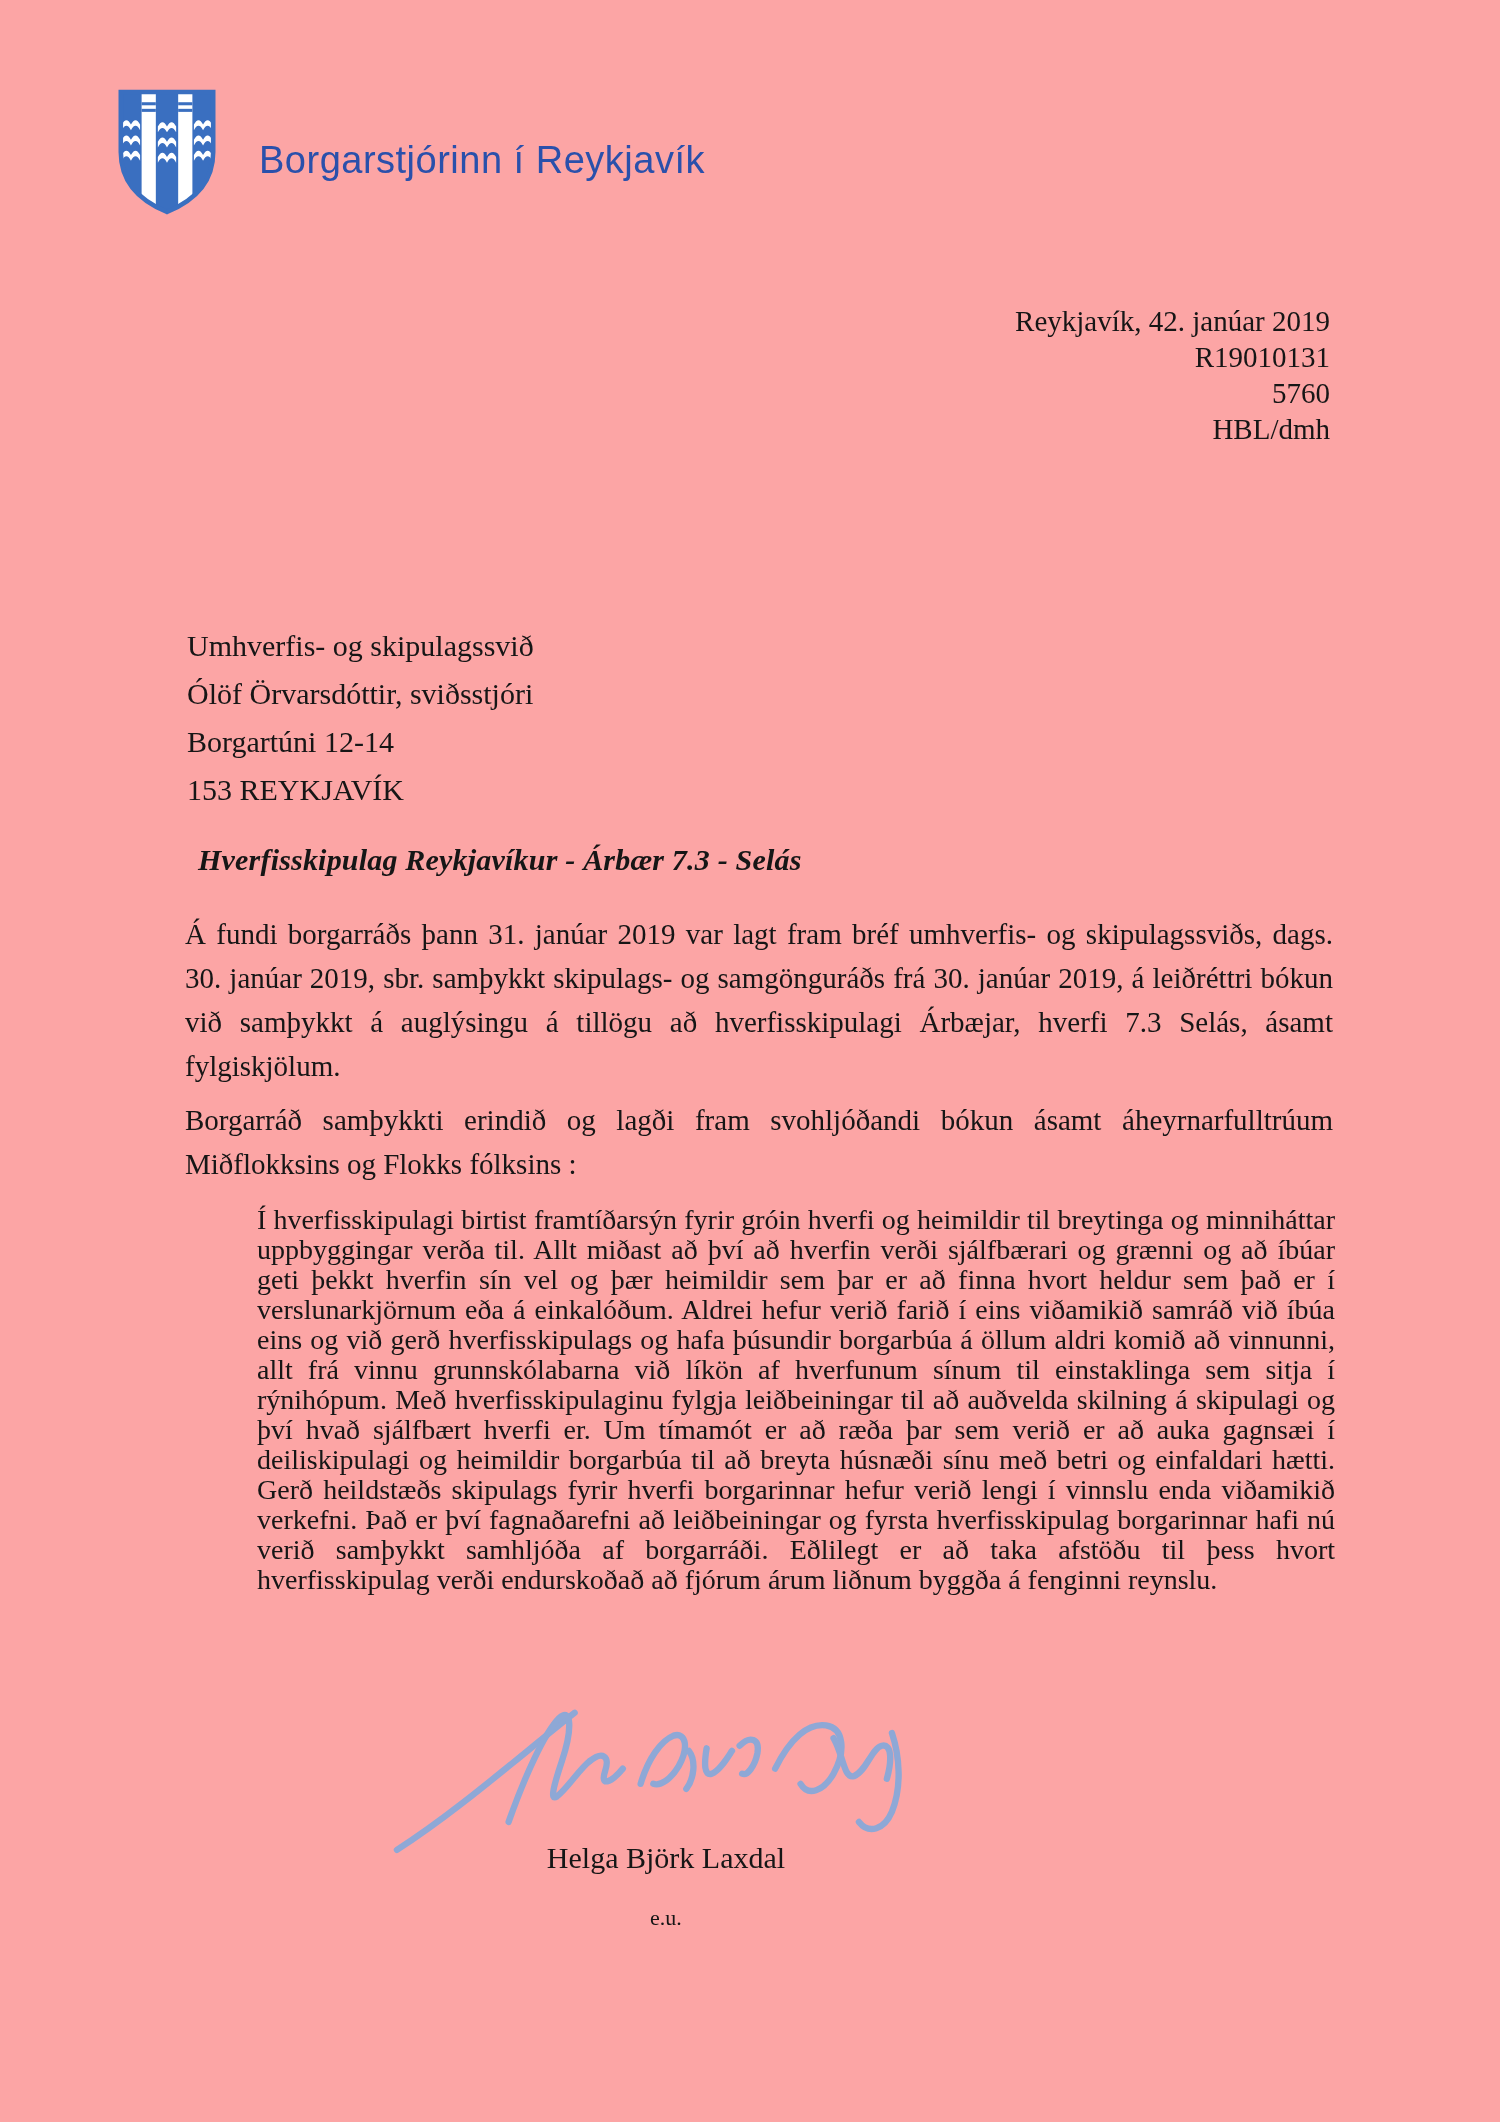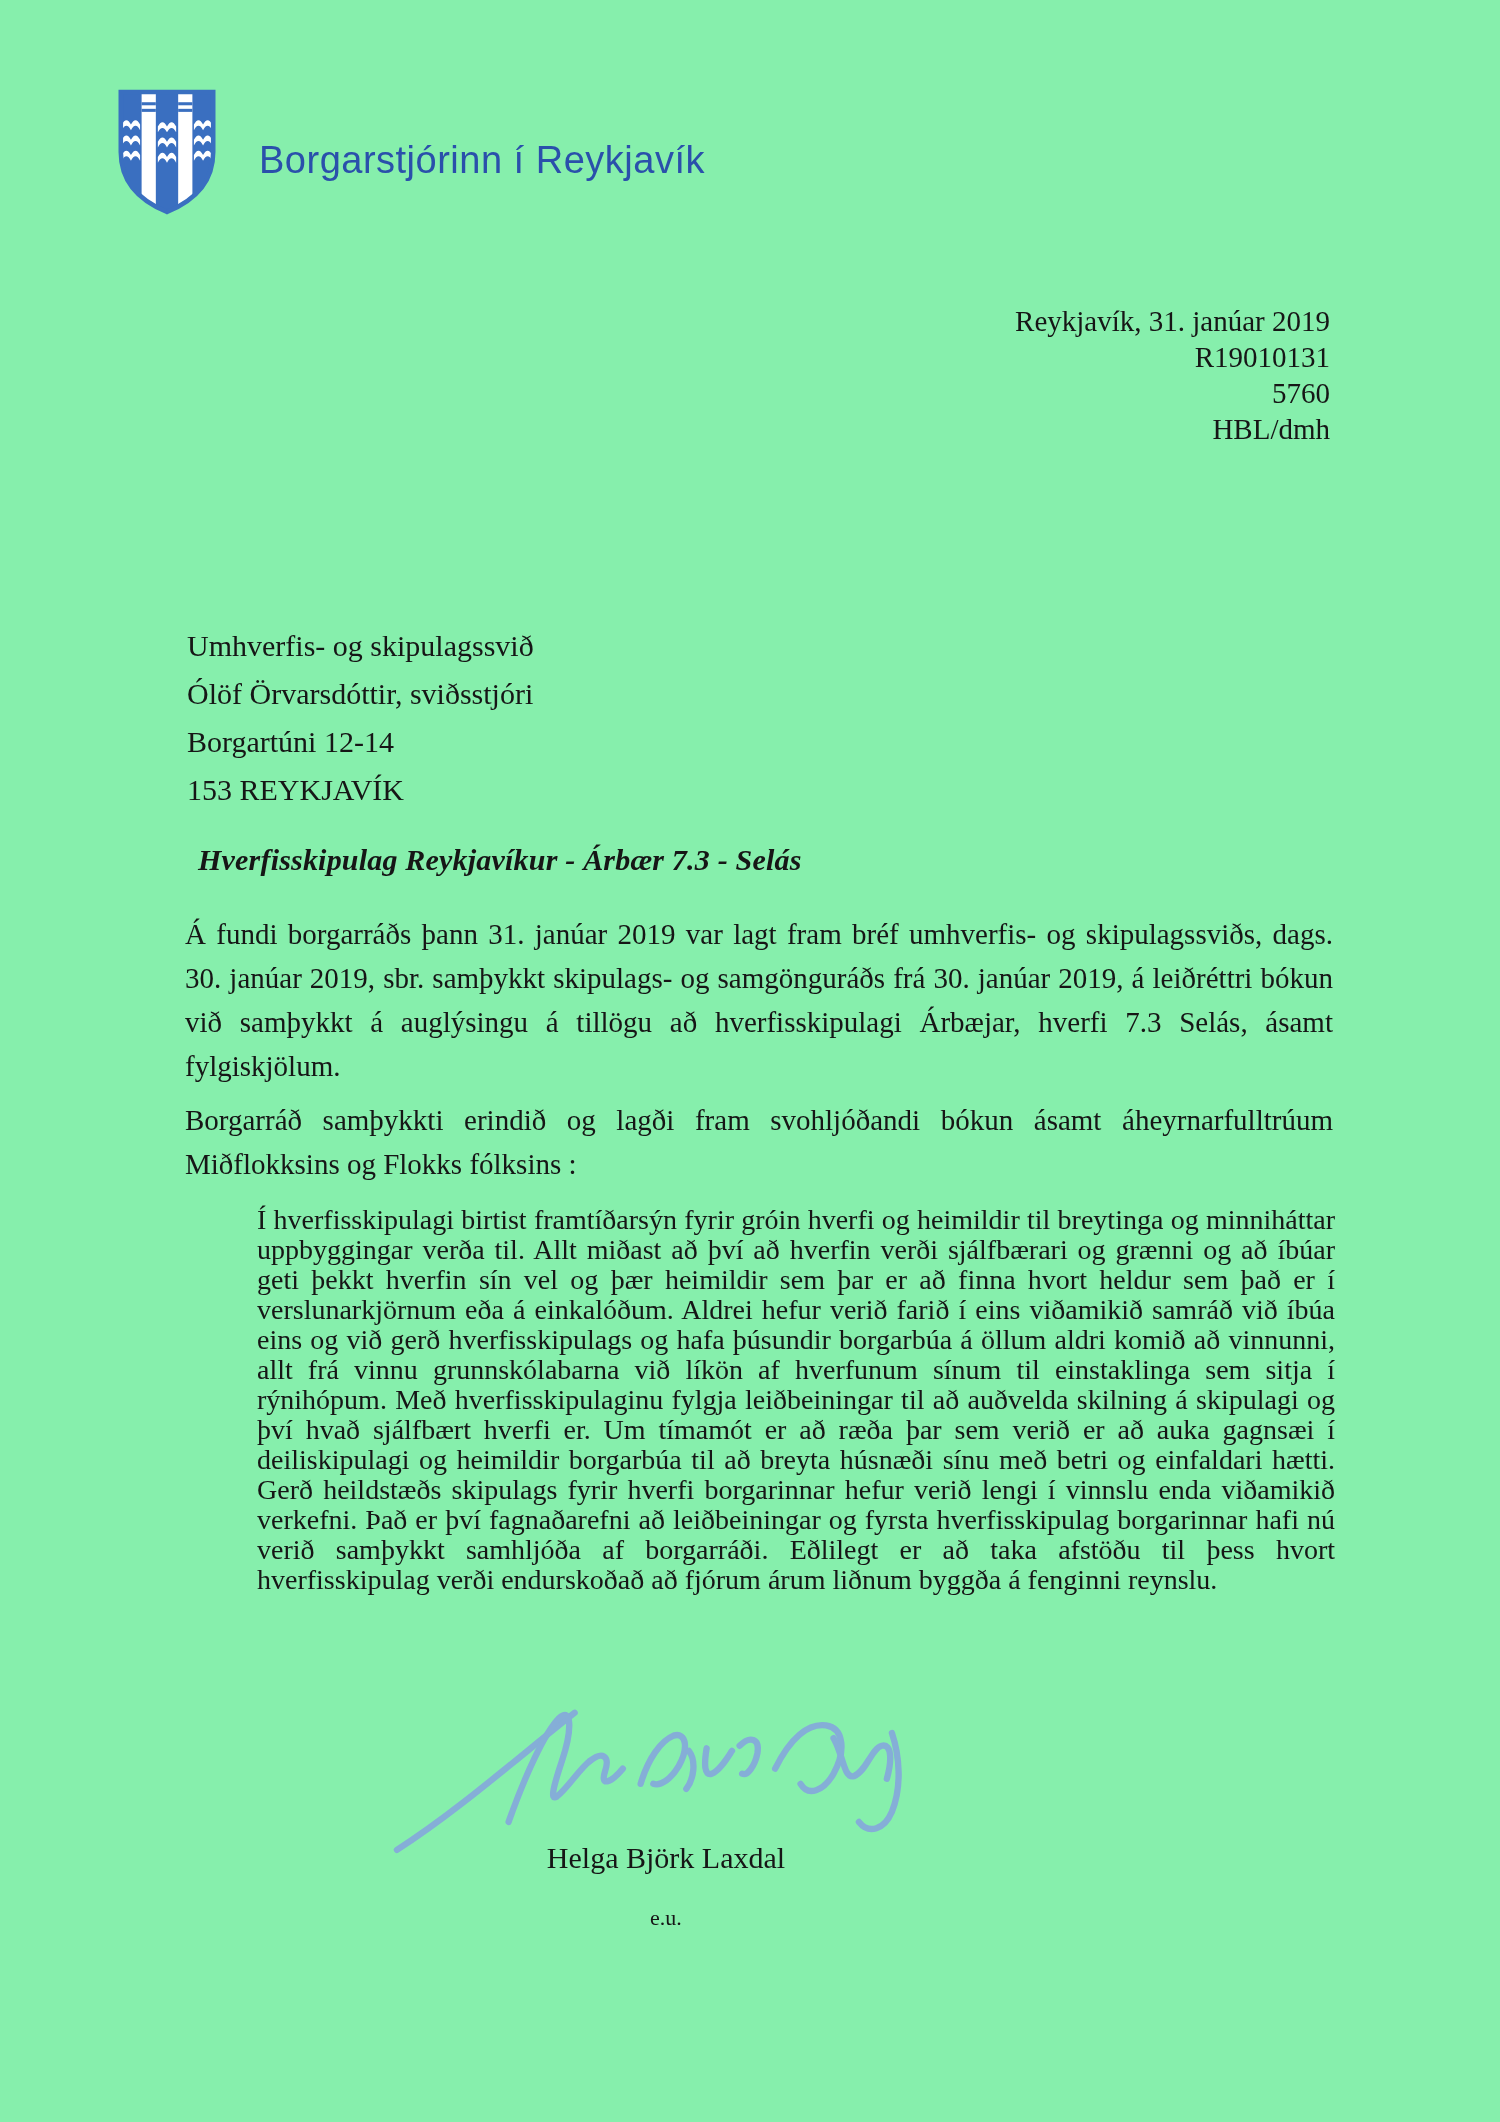--- a/index.html
+++ b/index.html
@@ -4,21 +4,21 @@
 <style>
   * { margin: 0; padding: 0; box-sizing: border-box; }
   html, body { background: #ffffff; }
   body {
     width: 1500px; height: 2122px;
     position: relative;
     font-family: "Liberation Serif", "DejaVu Serif", serif;
     color: #161616;
     overflow: hidden;
   }
-  .page { position: absolute; inset: 0; background: #86efac; }
+  .page { position: absolute; inset: 0; background: #fca5a5; }
 
   
   .letterhead {
     position: absolute; left: 103px; top: 87px;
     display: flex; align-items: center; gap: 28px;
   }
   .crest { width: 128px; height: 130px; display: block; }
   .org-name {
     font-family: "Liberation Sans", "DejaVu Sans", sans-serif;
     font-size: 38px; letter-spacing: 0.5px;
@@ -112,21 +112,21 @@
             <use href="#wv" x="79" y="45"></use>
             <use href="#wv" x="79" y="60"></use>
         </g>
       </g>
       <path d="M7,5 H98 V64 C98,95 77,113 52.5,123 C28,113 7,95 7,64 Z" fill="none" stroke="#3a6fc0" stroke-width="4.5"></path>
     </svg>
     <div class="org-name">Borgarstjórinn í Reykjavík</div>
   </div>
 
   <div class="meta-block">
-    <div>Reykjavík, 31. janúar 2019</div>
+    <div>Reykjavík, 42. janúar 2019</div>
     <div>R19010131</div>
     <div>5760</div>
     <div>HBL/dmh</div>
   </div>
 
   <div class="recipient-block">
     <div>Umhverfis- og skipulagssvið</div>
     <div>Ólöf Örvarsdóttir, sviðsstjóri</div>
     <div>Borgartúni 12-14</div>
     <div>153 REYKJAVÍK</div>

